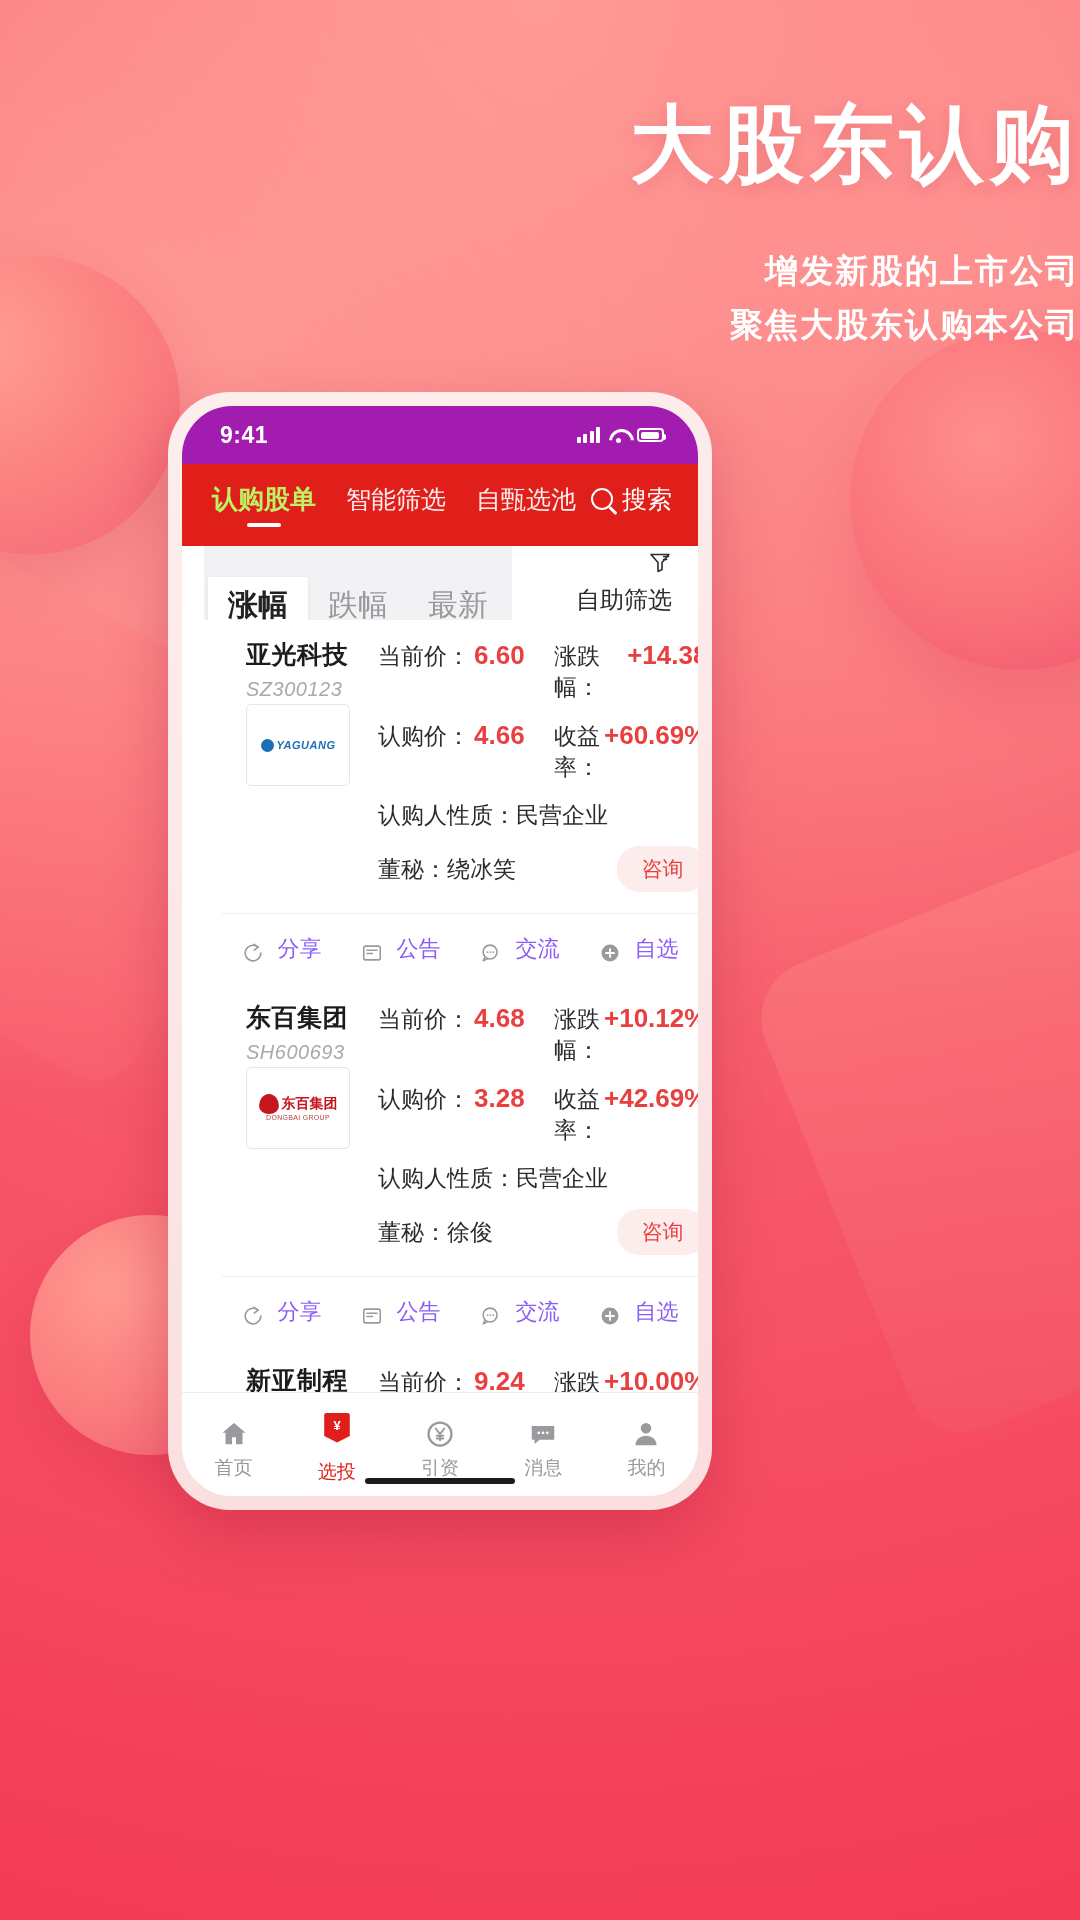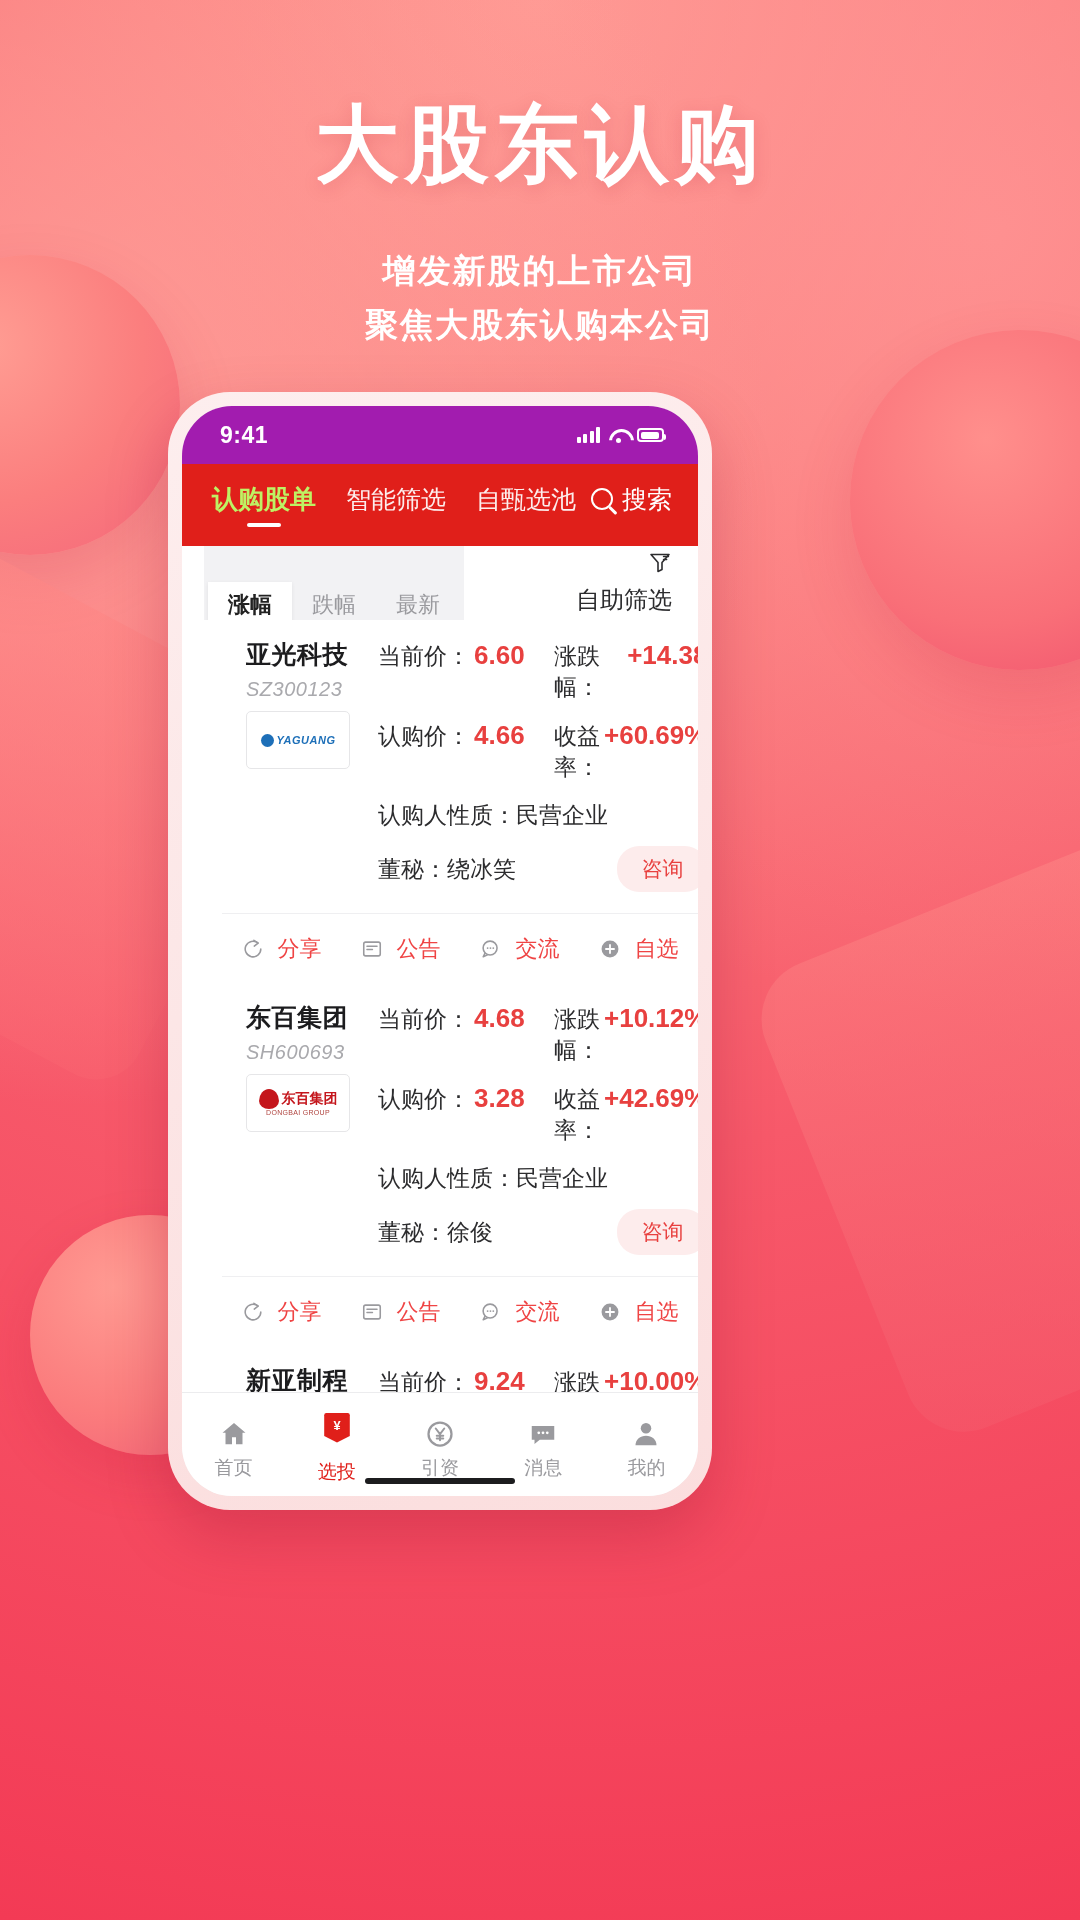--- a/index.html
+++ b/index.html
@@ -33,21 +33,21 @@
     background:linear-gradient(150deg,#ff8b87 0%, #f9626f 100%);
     transform:rotate(28deg); border-radius:48px; opacity:.5;
   }
   .wedge-r {
     position:absolute; right:-210px; top:880px; width:470px; height:500px;
     background:linear-gradient(200deg,#ff8f8a 0%, #f45a6c 100%);
     transform:rotate(-22deg); border-radius:60px; opacity:.45;
   }
 
   
-  .hero { position:absolute; left:0; right:0; top:88px; text-align:center; z-index:5; }
+  .hero { position:absolute; left:0; right:0; top:88px; text-align:right; z-index:5; }
   .hero-title {
     color:#fff; font-size:84px; font-weight:700; letter-spacing:6px;
     text-shadow:0 4px 18px rgba(170,20,40,.18);
   }
   .hero-sub { margin-top:42px; }
   .hero-sub div {
     color:#fff; font-size:33px; font-weight:700; line-height:54px; letter-spacing:2px;
   }
 
   
@@ -123,40 +123,40 @@
 
   .filterbar {
     background:#fff; height:74px; flex:0 0 74px;
     display:flex; align-items:center; justify-content:space-between;
     padding:0 26px 0 22px;
   }
   .segs {
     display:flex; background:#f2f2f4; border-radius:9px; padding:4px; gap:0;
   }
   .seg {
-    font-size:22px; color:#9a9a9e; padding:8px 20px; border-radius:0; font-weight:500;margin-top:44px;
+    font-size:30px; color:#9a9a9e; padding:8px 20px; border-radius:0; font-weight:500;margin-top:44px;
   }
   .seg.active { background:#fff; color:#222; font-weight:600;
     box-shadow:0 1px 4px rgba(0,0,0,.07); }
   .self-filter { display:flex; align-items:flex-end; gap:10px;flex-direction:column; }
   .funnel-ic {
     width:24px; height:24px; position:relative;
   }
   .funnel-ic svg { display:block; }
   .self-filter span { font-size:24px; color:#2c2c2e; font-weight:500; }
 
   .cards { flex:1; overflow:hidden; display:flex; flex-direction:column; }
   .card { background:#fff;padding-left:40px; }
   .card-gap { height:12px; background:#eeeef0; }
   .card-body { padding:18px 24px 6px 24px; display:flex; gap:14px; }
   .col-left { width:118px; flex:0 0 118px; }
   .stk-name { font-size:25px; font-weight:700; color:#1c1c1e; letter-spacing:.5px; }
   .stk-code { font-size:20px; color:#a9a9ad; margin-top:7px; letter-spacing:.5px;font-style:italic; }
   .logo-box {
-    margin-top:10px; width:104px; height:58px; border:1px solid #e6e6e8;
+    margin-top:3px; width:104px; height:82px; border:1px solid #e6e6e8;
     border-radius:5px; background:#fff; display:flex; align-items:center;
     justify-content:center; overflow:hidden;
   }
   .logo-box .lg { font-size:14px; font-weight:700; text-align:center; line-height:1.15; }
   .lg-yaguang { color:#1d6fb8; display:flex; align-items:center; gap:3px; }
   .lg-yaguang .dot { width:13px; height:13px; border-radius:50%;
     background:#1d6fb8; display:inline-block; }
   .lg-yaguang .txt { font-size:11px; font-style:italic; letter-spacing:.5px; }
   .lg-dongbai { color:#c4161c; }
   .lg-dongbai .apple { width:20px; height:20px; background:#c4161c;
@@ -174,22 +174,22 @@
   .kv2 .k { font-size:23px; color:#2c2c2e; }
   .kv2 .v2 { font-size:23px; color:#2c2c2e; }
   .consult {
     margin-left:auto; background:#fdecec; color:#e8403f; font-size:21px;
     padding:9px 24px; border-radius:22px; font-weight:500;
   }
 
   .actions {
     display:flex; border-top:1px solid #efeff1; height:70px; align-items:center;
   }
-  .act { flex:1; display:flex; align-items:center; justify-content:center; gap:14px;
-    color:#ef4444; font-size:22px; }
+  .act { flex:1; display:flex; align-items:flex-end; justify-content:center; gap:14px;
+    color:#8b5cf6; font-size:22px; }
   .act svg { display:block; }
 
   
   .tabbar {
     flex:0 0 104px; background:#fff; border-top:1px solid #ececee;
     display:flex; align-items:center; padding-top:6px;
   }
   .tb { flex:1; display:flex; flex-direction:column; align-items:center; gap:6px; }
   .tb-lbl { font-size:19px; color:#9a9a9e; }
   .tb.active .tb-lbl { color:#e01f1a;margin-top:9px; }

